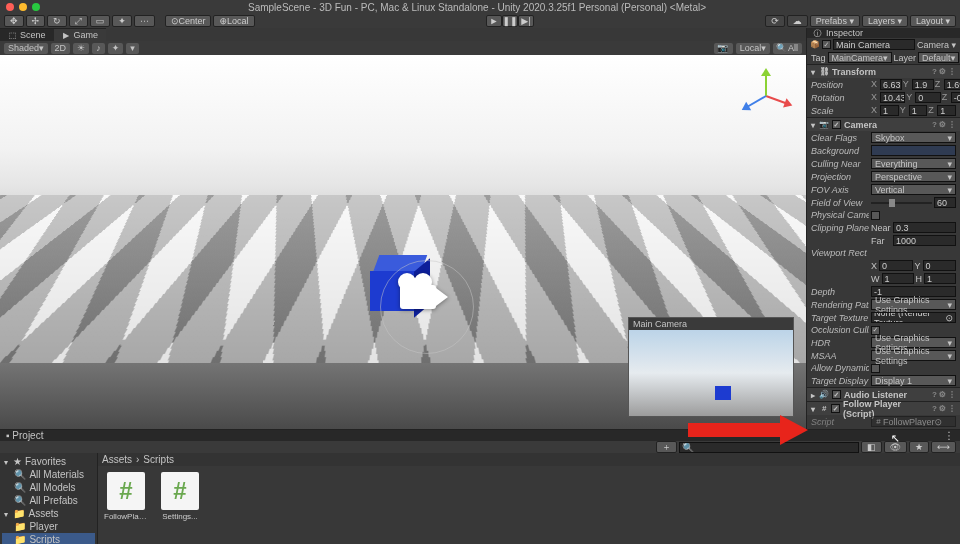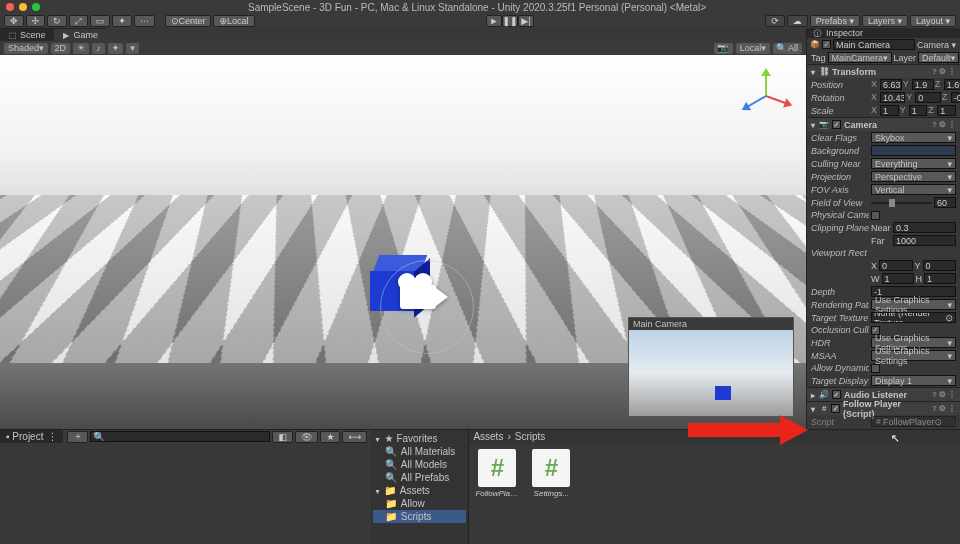--- a/index.html
+++ b/index.html
@@ -57,33 +57,33 @@
 .insp-label { flex: 0 0 58px; color: #bbb; overflow: hidden; white-space: nowrap; font-style: italic; }
 .insp-field { background: #2a2a2a; border: 1px solid #111; padding: 0 2px; height: 11px; flex: 1; min-width: 0; color: #ccc; display: flex; align-items: center; overflow: hidden; }
 .insp-dropdown { background: #585858; border: 1px solid #111; padding: 0 3px; height: 11px; flex: 1; display: flex; align-items: center; justify-content: space-between; }
 .xyz { display: flex; gap: 1px; flex: 1; }
 .xyz span.k { color: #999; width: 8px; }
 .comp-header { background: #3f3f3f; height: 13px; display: flex; align-items: center; padding: 0 4px; gap: 3px; font-weight: bold; }
 .checkbox { width: 9px; height: 9px; background: #585858; border: 1px solid #111; display: inline-flex; align-items: center; justify-content: center; font-size: 7px; }
 .arrow { position: absolute; right: 152px; top: 417px; width: 120px; height: 26px; pointer-events: none; z-index: 50; }
 .arrow-shaft { position: absolute; left: 0; top: 6px; width: 92px; height: 14px; background: #e8241b; }
 .arrow-head { position: absolute; right: 0; top: -2px; width: 0; height: 0; border-left: 28px solid #e8241b; border-top: 15px solid transparent; border-bottom: 15px solid transparent; }
-.bottom { height: 115px; background: #383838; border-top: 1px solid #222; display: flex; flex-direction: row; }
+.bottom { height: 115px; background: #383838; border-top: 1px solid #222; display: flex; flex-direction: column; }
 .proj-tab { height: 13px; background: #282828; display: flex; align-items: center; padding: 0 6px; gap: 4px; justify-content: space-between; }
 .proj-toolbar { height: 13px; background: #3a3a3a; display: flex; align-items: center; justify-content: flex-end; padding: 0 4px; gap: 2px; }
 .proj-body { flex: 1; display: flex; }
 .proj-tree { width: 98px; background: #333; border-right: 1px solid #222; padding: 2px; }
 .tree-item { padding: 1px 2px; display: flex; align-items: center; gap: 3px; }
 .tree-item.sub { padding-left: 12px; }
 .proj-content { flex: 1; display: flex; flex-direction: column; }
 .breadcrumb { height: 13px; background: #333; padding: 0 4px; display: flex; align-items: center; gap: 4px; }
 .assets-grid { flex: 1; padding: 6px; display: flex; gap: 10px; }
 .asset-item { width: 44px; display: flex; flex-direction: column; align-items: center; gap: 2px; }
 .asset-thumb { width: 38px; height: 38px; background: #f5f5f5; border-radius: 2px; display: flex; align-items: center; justify-content: center; font-size: 24px; color: #6aa84f; font-weight: bold; }
-.asset-name { font-size: 8px; color: #ccc; text-align: center; overflow: hidden; white-space: nowrap; width: 44px; text-overflow: ellipsis; font-style: italic; }
+.asset-name { font-size: 8px; color: #ccc; text-align: center; overflow: hidden; white-space: nowrap; width: 44px; text-overflow: ellipsis; }
 .tri::before { content: "▸"; font-size: 8px; margin-right: 2px; }
 .tri.open::before { content: "▾"; }
 .icn { width: 9px; height: 9px; display: inline-flex; align-items: center; justify-content: center; font-size: 8px; }
 .right-icons { margin-left: auto; display: flex; gap: 2px; font-size: 8px; color: #888; }
 .cursor { position: absolute; right: 60px; top: 432px; font-size: 11px; color: #fff; z-index: 60; pointer-events: none; }
 </style>
 </head>
 <body>
 
 <div class="titlebar">
@@ -405,21 +405,21 @@
     <span class="tb-btn">★</span>
     <span class="tb-btn">⟷</span>
   </div>
   <div class="proj-body">
     <div class="proj-tree">
       <div class="tree-item"><span class="tri open"></span>★ <span>Favorites</span></div>
       <div class="tree-item sub">🔍 <span>All Materials</span></div>
       <div class="tree-item sub">🔍 <span>All Models</span></div>
       <div class="tree-item sub">🔍 <span>All Prefabs</span></div>
       <div class="tree-item"><span class="tri open"></span>📁 <span>Assets</span></div>
-      <div class="tree-item sub">📁 <span>Allow</span></div>
+      <div class="tree-item sub">📁 <span>Player</span></div>
       <div class="tree-item sub" style="background:#3b5a8a">📁 <span>Scripts</span></div>
 
     </div>
     <div class="proj-content">
       <div class="breadcrumb">
         <span>Assets</span> › <span>Scripts</span>
       </div>
       <div class="assets-grid">
         <div class="asset-item">
           <div class="asset-thumb">#</div>

